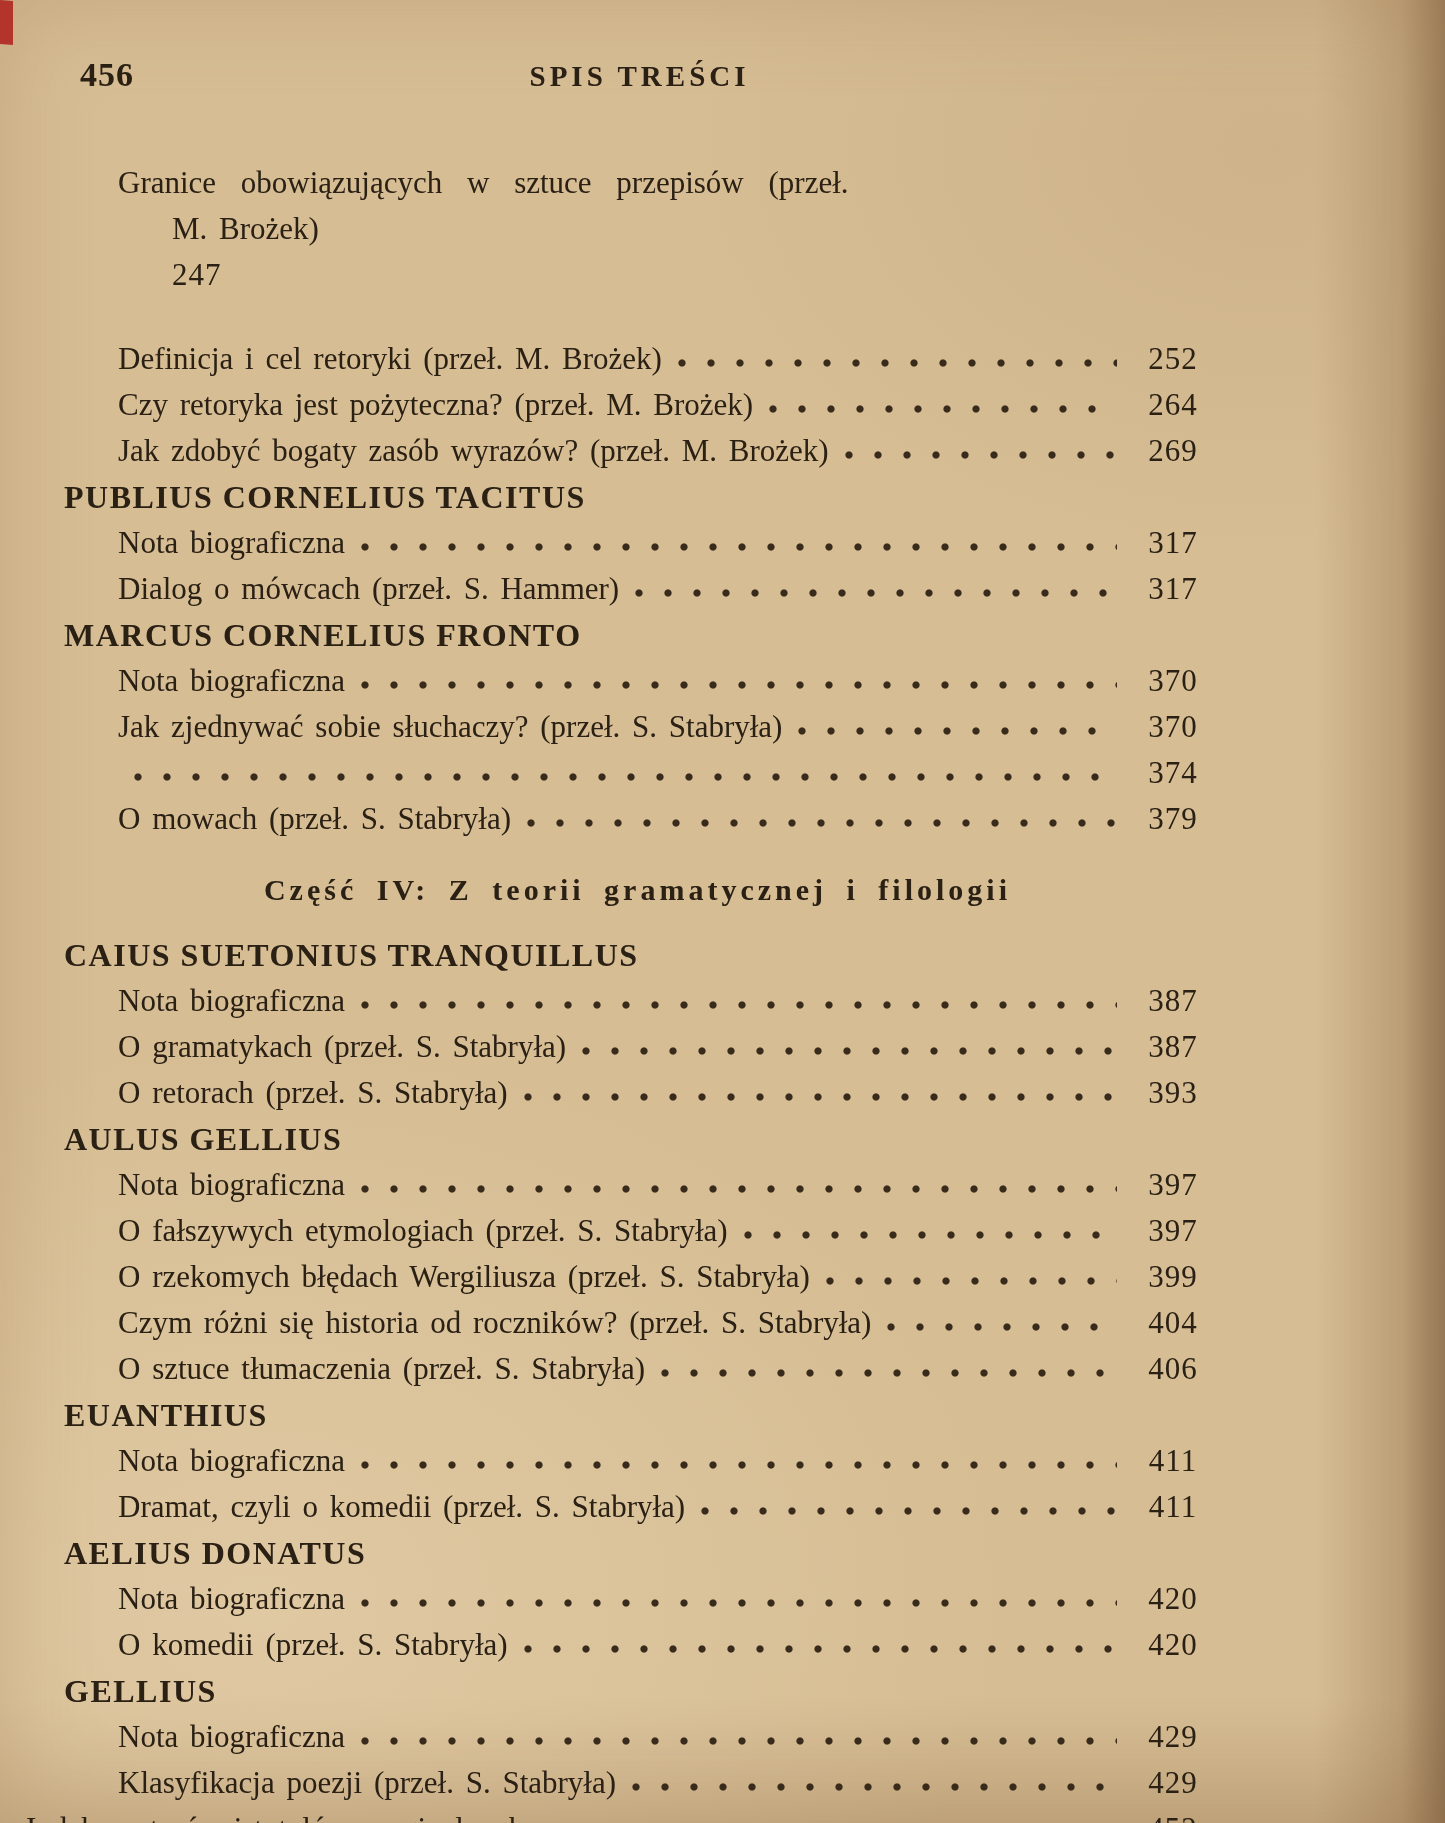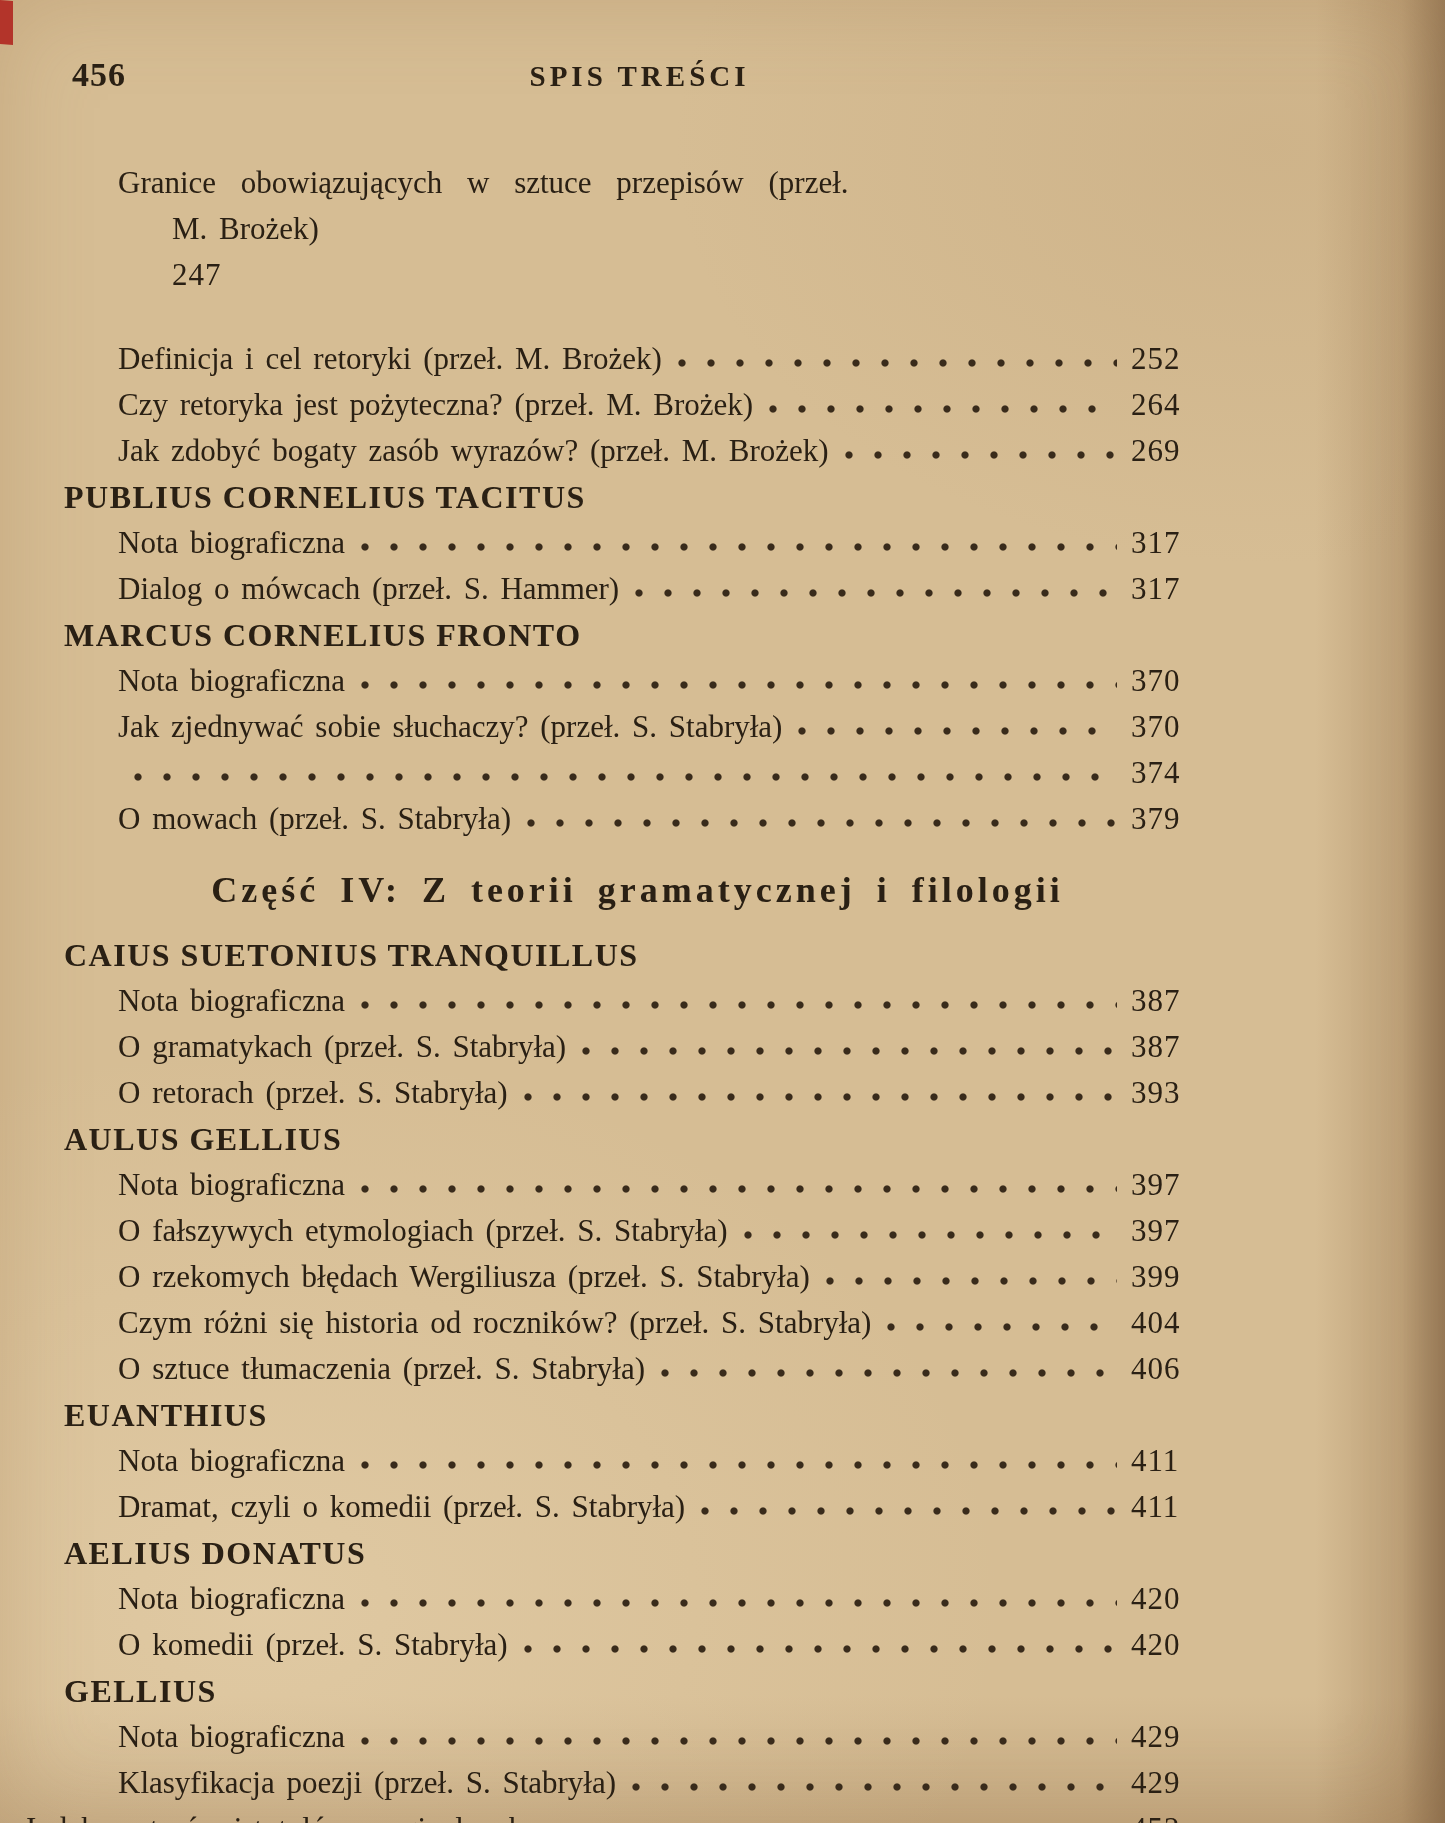--- a/index.html
+++ b/index.html
@@ -33,21 +33,21 @@
     position: absolute;
     left: 60px; top: 56px;
     width: 1155px;
   }
   .header-row {
     position: relative;
     height: 56px;
     margin-bottom: 48px;
   }
   .folio {
-    position: absolute; left: 12px; top: 0;
+    position: absolute; left: 20px; top: 0;
     font-size: 34px; font-weight: 700;
     letter-spacing: 1px;
   }
   .running-title {
     position: absolute; left: 4px; right: 0; top: 4px;
     text-align: center;
     font-size: 29px; font-weight: 700;
     letter-spacing: 4px;
   }
   .toc { font-size: 31px; line-height: 46px; }
@@ -71,26 +71,26 @@
     min-width: 14px;
     margin: 0 14px 0 14px;
     align-self: stretch;
     background-image: radial-gradient(circle at 4px 4px, #392b1b 3.1px, rgba(57,43,27,0) 4.1px);
     background-size: 29px 9px;
     background-repeat: repeat-x;
     background-position: 2px calc(100% - 14px);
   }
   .pagenum {
     flex: 0 0 84px;
-    text-align: left;
+    text-align: center;
     letter-spacing: 1px;
   }
   .section-heading {
     text-align: center;
-    font-size: 36px;
+    font-size: 30px;
     letter-spacing: 4px;
     font-weight: 600;
     margin: 22px 0 16px 0;
     line-height: 52px;
     word-spacing: 8px;
   }
 </style>
 </head>
 <body>
 

